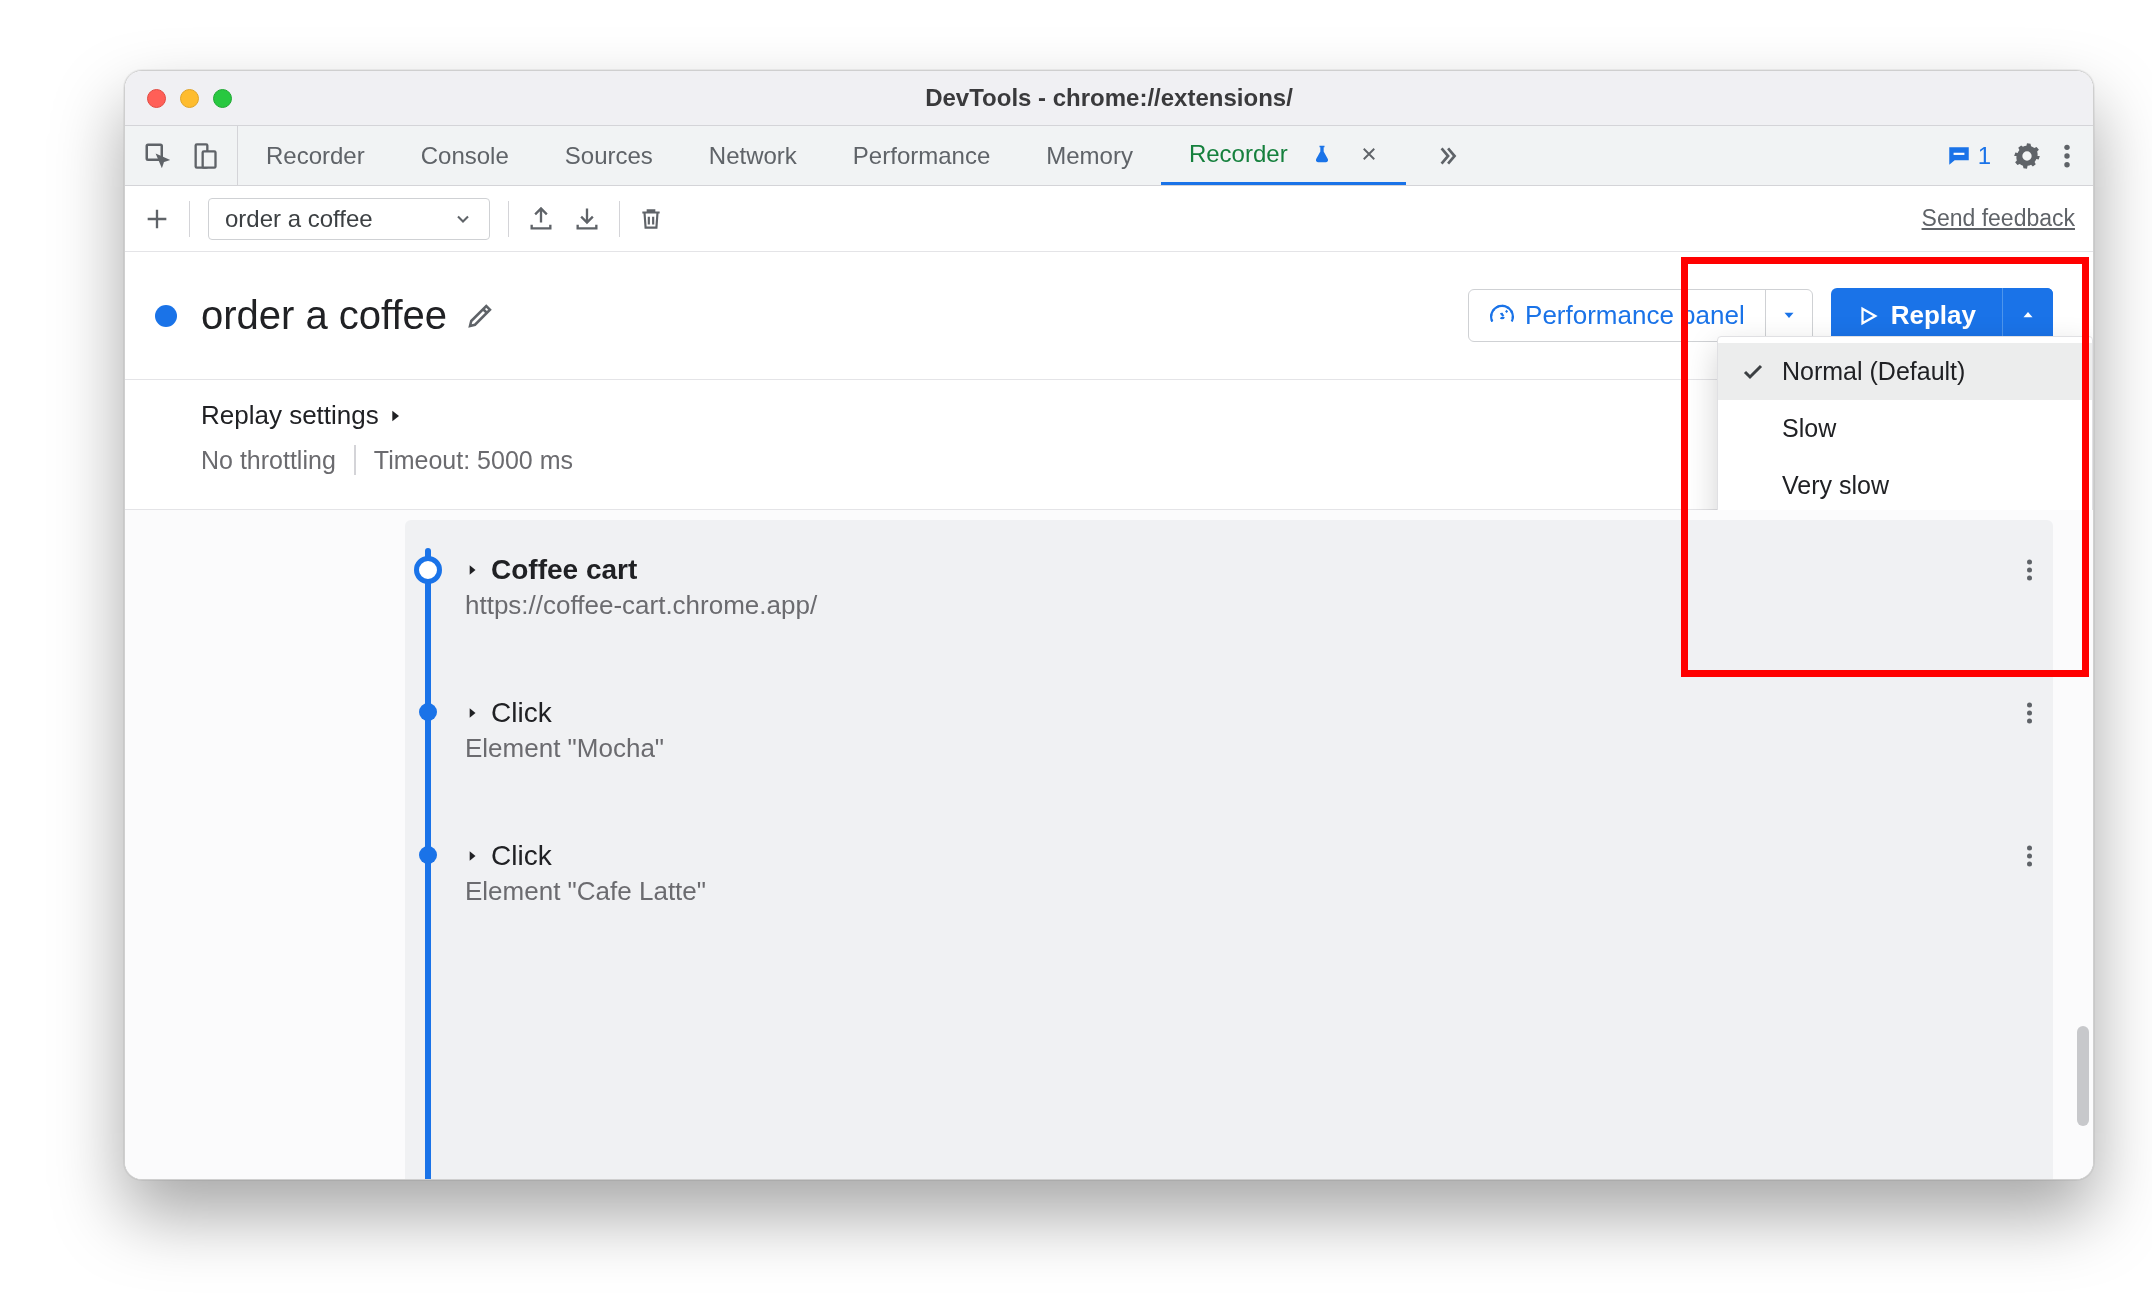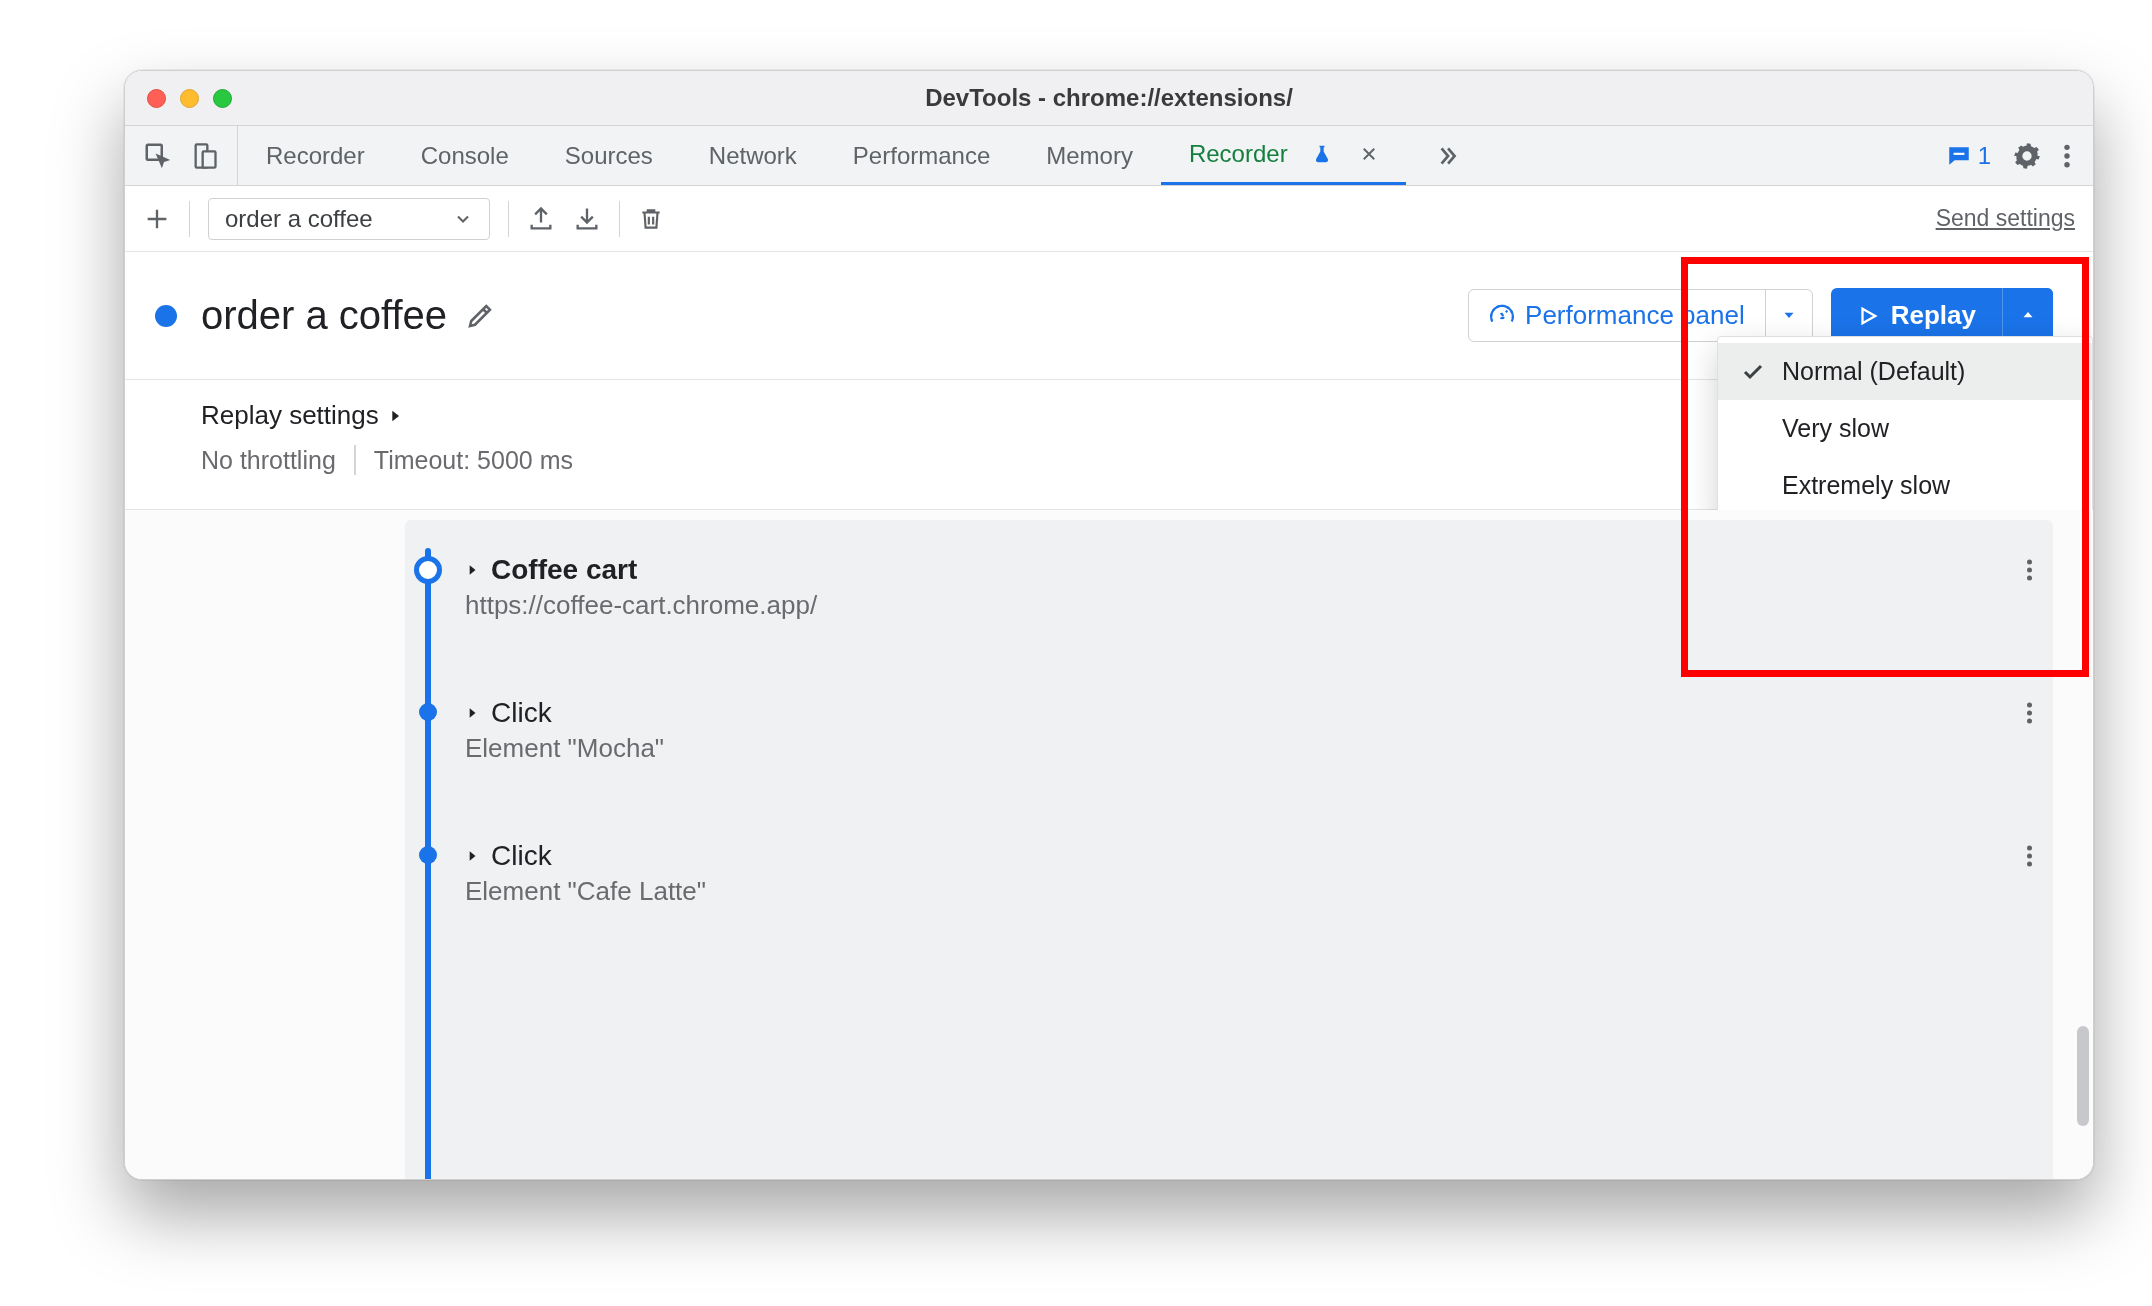--- a/index.html
+++ b/index.html
@@ -241,21 +241,21 @@
       <svg width="28" height="28" viewBox="0 0 24 24" fill="none" stroke="#5f6368" stroke-width="2">
           <path d="M12 15V3M7 10l5 5 5-5M4 17v3h16v-3"></path>
         </svg>
     </span>
     <div class="tool-divider"></div>
     <span class="icon">
       <svg width="26" height="28" viewBox="0 0 24 24" fill="none" stroke="#5f6368" stroke-width="2">
           <path d="M4 6h16M9 6V4h6v2M6 6l1 14h10l1-14M10 10v7M14 10v7"></path>
         </svg>
     </span>
-    <a class="send-feedback">Send settings</a>
+    <a class="send-feedback">Send feedback</a>
   </div>
 
   <div class="header-row" style="position:relative">
     <div class="blue-dot"></div>
     <div class="rec-title">order a coffee</div>
     <span class="icon">
       <svg width="30" height="30" viewBox="0 0 24 24" fill="none" stroke="#5f6368" stroke-width="2">
           <path d="M4 20l4-1L20 7l-3-3L5 16l-1 4zM14 6l3 3"></path>
         </svg>
     </span>
@@ -297,20 +297,24 @@
       <div class="menu-item selected">
         <span class="check">
           <svg width="24" height="24" viewBox="0 0 24 24" fill="none" stroke="#3c4043" stroke-width="3">
               <path d="M4 12l5 5L20 6"></path>
             </svg>
         </span>
         <span>Normal (Default)</span>
       </div>
       <div class="menu-item">
         <span class="check"></span>
+        <span>Slow</span>
+      </div>
+      <div class="menu-item">
+        <span class="check"></span>
         <span>Very slow</span>
       </div>
       <div class="menu-item">
         <span class="check"></span>
         <span>Extremely slow</span>
       </div>
     </div>
   </div>
 
   <div class="settings">

